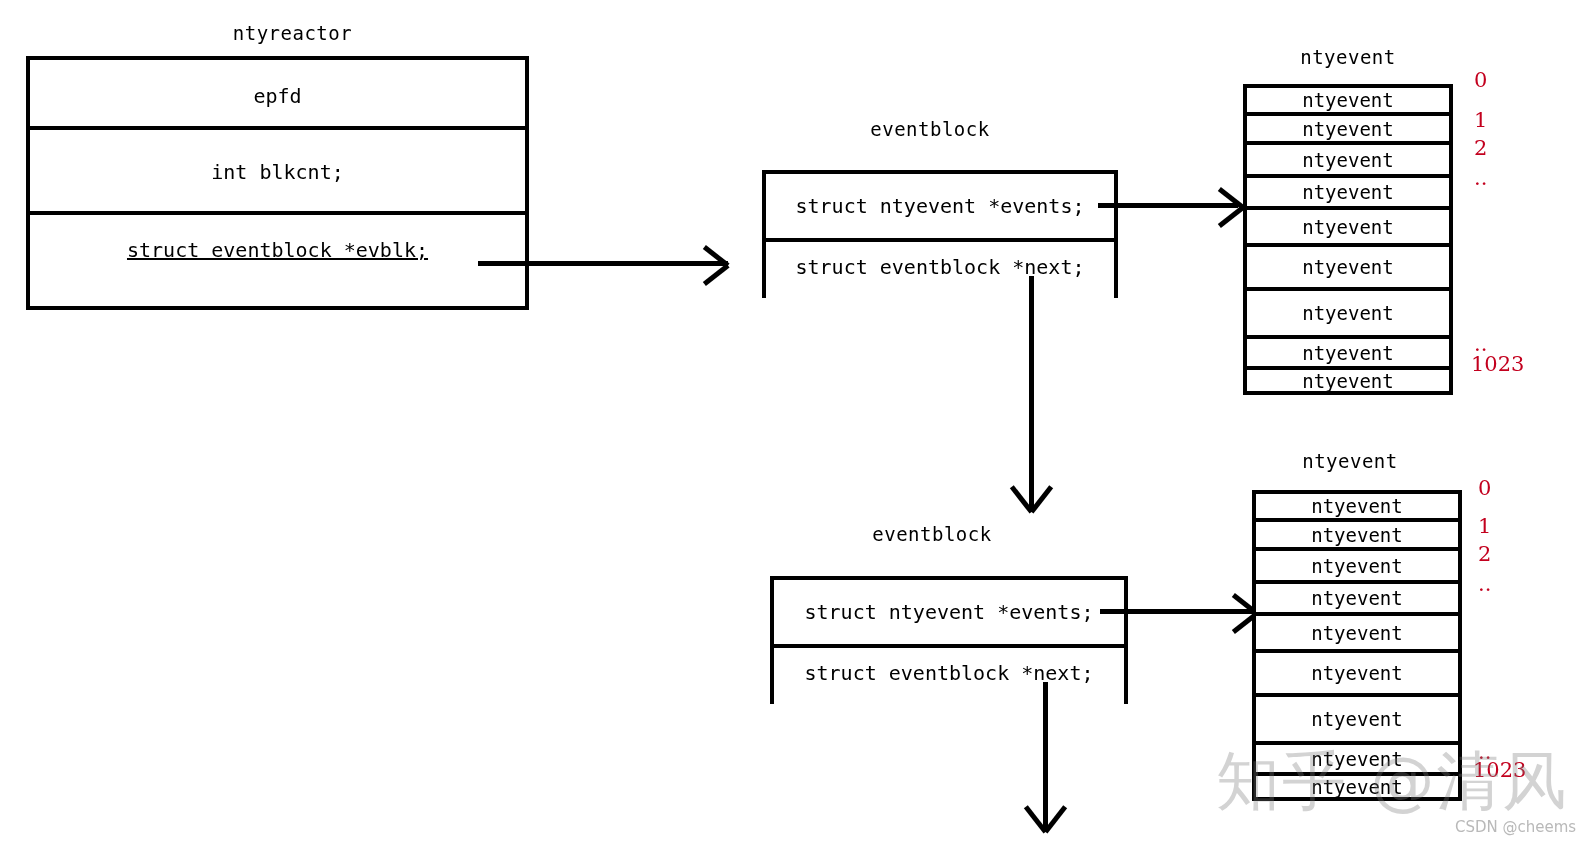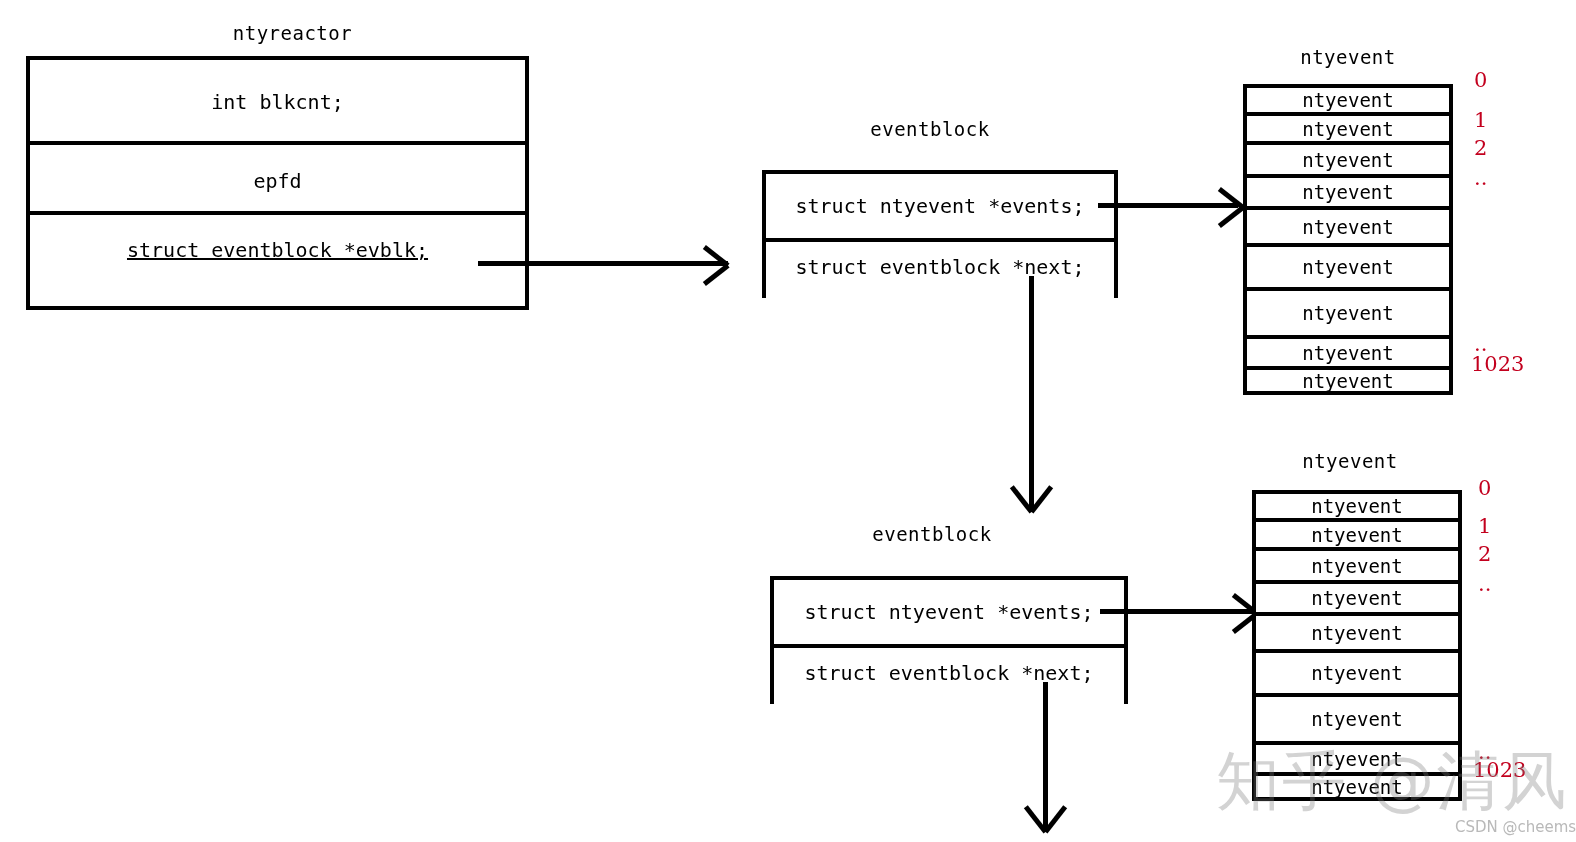--- a/index.html
+++ b/index.html
@@ -148,25 +148,25 @@
   }
 </style>
 </head>
 <body>
 
 <div id="canvas">
 
   <div class="label caption" style="left:190px; top:22px; width:205px;">ntyreactor</div>
 
   <div class="struct-box" style="left:26px; top:56px; width:503px; height:254px;">
+    <div class="struct-cell" style="height:70px;">
+      <span style="top:24px;">epfd</span>
+    </div>
     <div class="struct-cell" style="height:85px;">
       <span style="top:30px;">int blkcnt;</span>
-    </div>
-    <div class="struct-cell" style="height:70px;">
-      <span style="top:24px;">epfd</span>
     </div>
     <div class="struct-cell" style="height:91px;">
       <span style="top:23px;text-decoration:underline;">struct eventblock *evblk;</span>
     </div>
   </div>
 
   <div class="hline" style="left:478px; top:261px; width:250px;"></div>
   <div class="arrow-right" style="left:728px; top:263px;"></div>
 
   <div class="label caption" style="left:830px; top:118px; width:200px;">eventblock</div>

